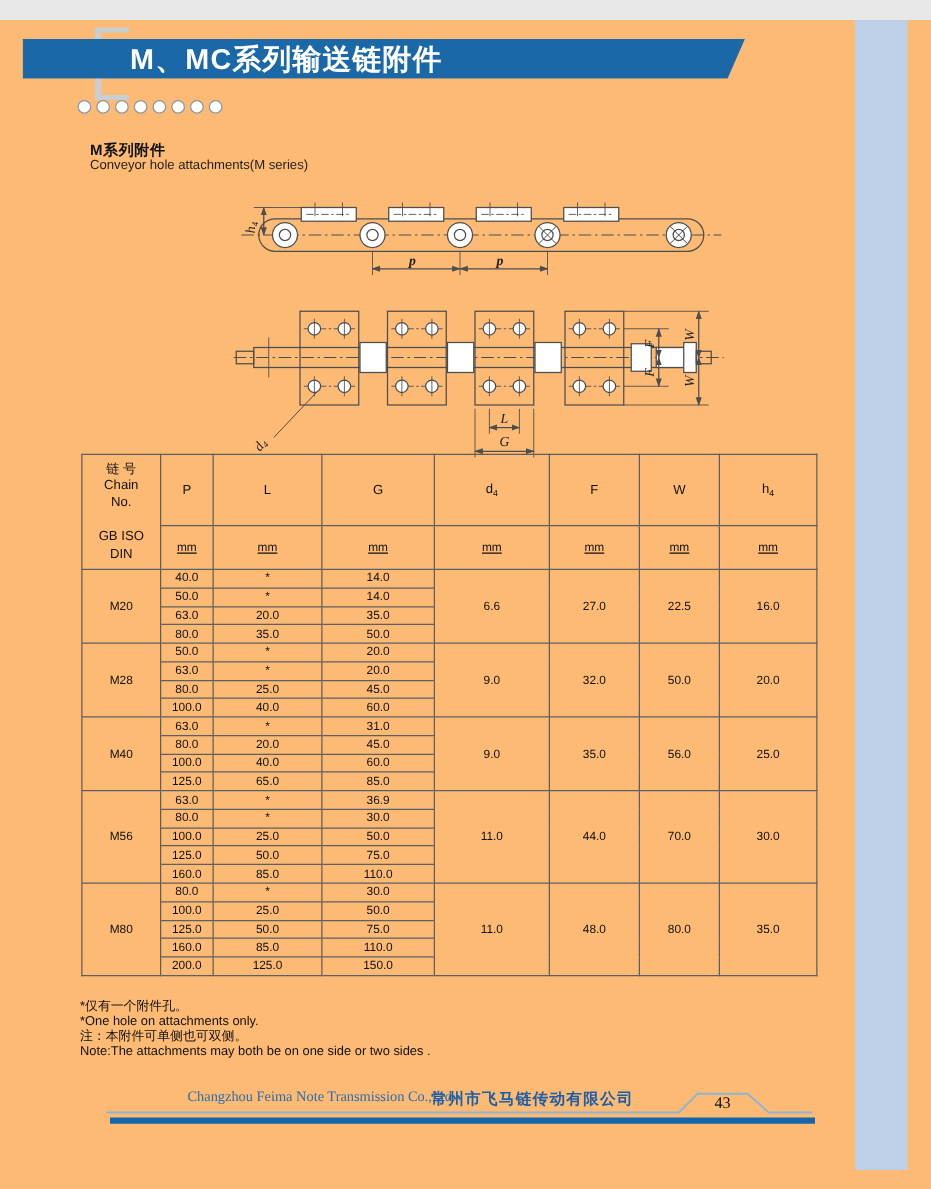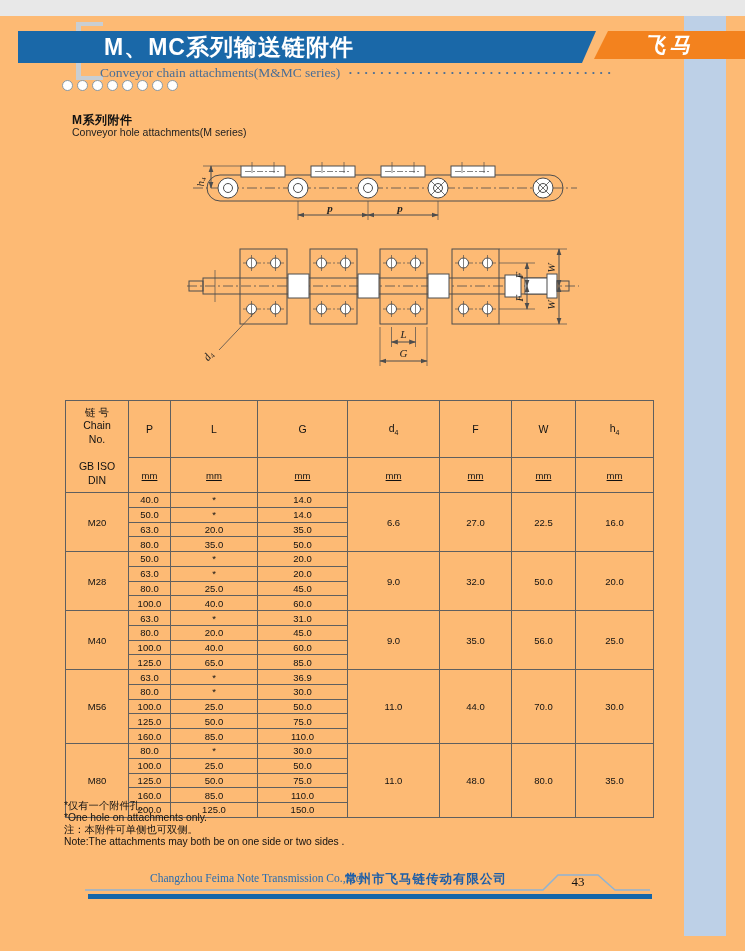--- a/index.html
+++ b/index.html
@@ -25,21 +25,21 @@
   .dots { letter-spacing:3.5px; font-weight:bold; font-size:13px; margin-left:8px; }
   .circles { position:absolute; left:62px; top:64px; display:flex; gap:4px; }
   .circles span { width:9px; height:9px; border:1.5px solid #8b99a3; border-radius:50%; display:inline-block; background:#fff; }
   
   .sec-cn { position:absolute; left:72px; top:96px; font-size:12px; color:#111; font-weight:bold; letter-spacing:0.5px; }
   .sec-en { position:absolute; left:72px; top:110px; font-size:10.5px; color:#222; }
   
   svg.diagram { position:absolute; left:175px; top:128px; }
   svg text { font-family:"Liberation Serif", serif; font-style:italic; font-size:11px; fill:#222; stroke:none; }
   
-  table.spec { position:absolute; left:65px; top:384px; width:588px; border-collapse:collapse;
+  table.spec { position:absolute; left:65px; top:347px; width:588px; border-collapse:collapse;
     table-layout:fixed; font-size:9.5px; color:#111; }
   table.spec th, table.spec td { border:1px solid #5f5f5f; text-align:center; vertical-align:middle;
     padding:0; font-weight:normal; }
   table.spec { border:1.5px solid #4c4c4c; }
   tr.h1 { height:57px; } tr.h1 th { font-size:10.5px; }
   tr.h2 { height:35px;text-decoration:underline; } tr.h2 td { font-size:9.5px; }
   .chain-head { white-space:pre-line; font-size:9.5px; line-height:1.3; }
   tbody tr { height:14.77px; }
   tbody td { font-size:9.5px; }
   sub { font-size:7px; }
@@ -58,26 +58,20 @@
 </head>
 <body>
 
 <div class="page">
 
   <div class="stripe"></div>
   <div class="bracket"></div>
 
   <div class="banner">
     <span>M、MC系列输送链附件</span>
-  </div>
-  <div class="logo">
-    <span>飞马</span>
-  </div>
-  <div class="subtitle">
-    <span>Conveyor chain attachments(M&amp;MC series)</span><span class="dots">··································</span>
   </div>
   <div class="circles">
       <span></span>
       <span></span>
       <span></span>
       <span></span>
       <span></span>
       <span></span>
       <span></span>
       <span></span>

